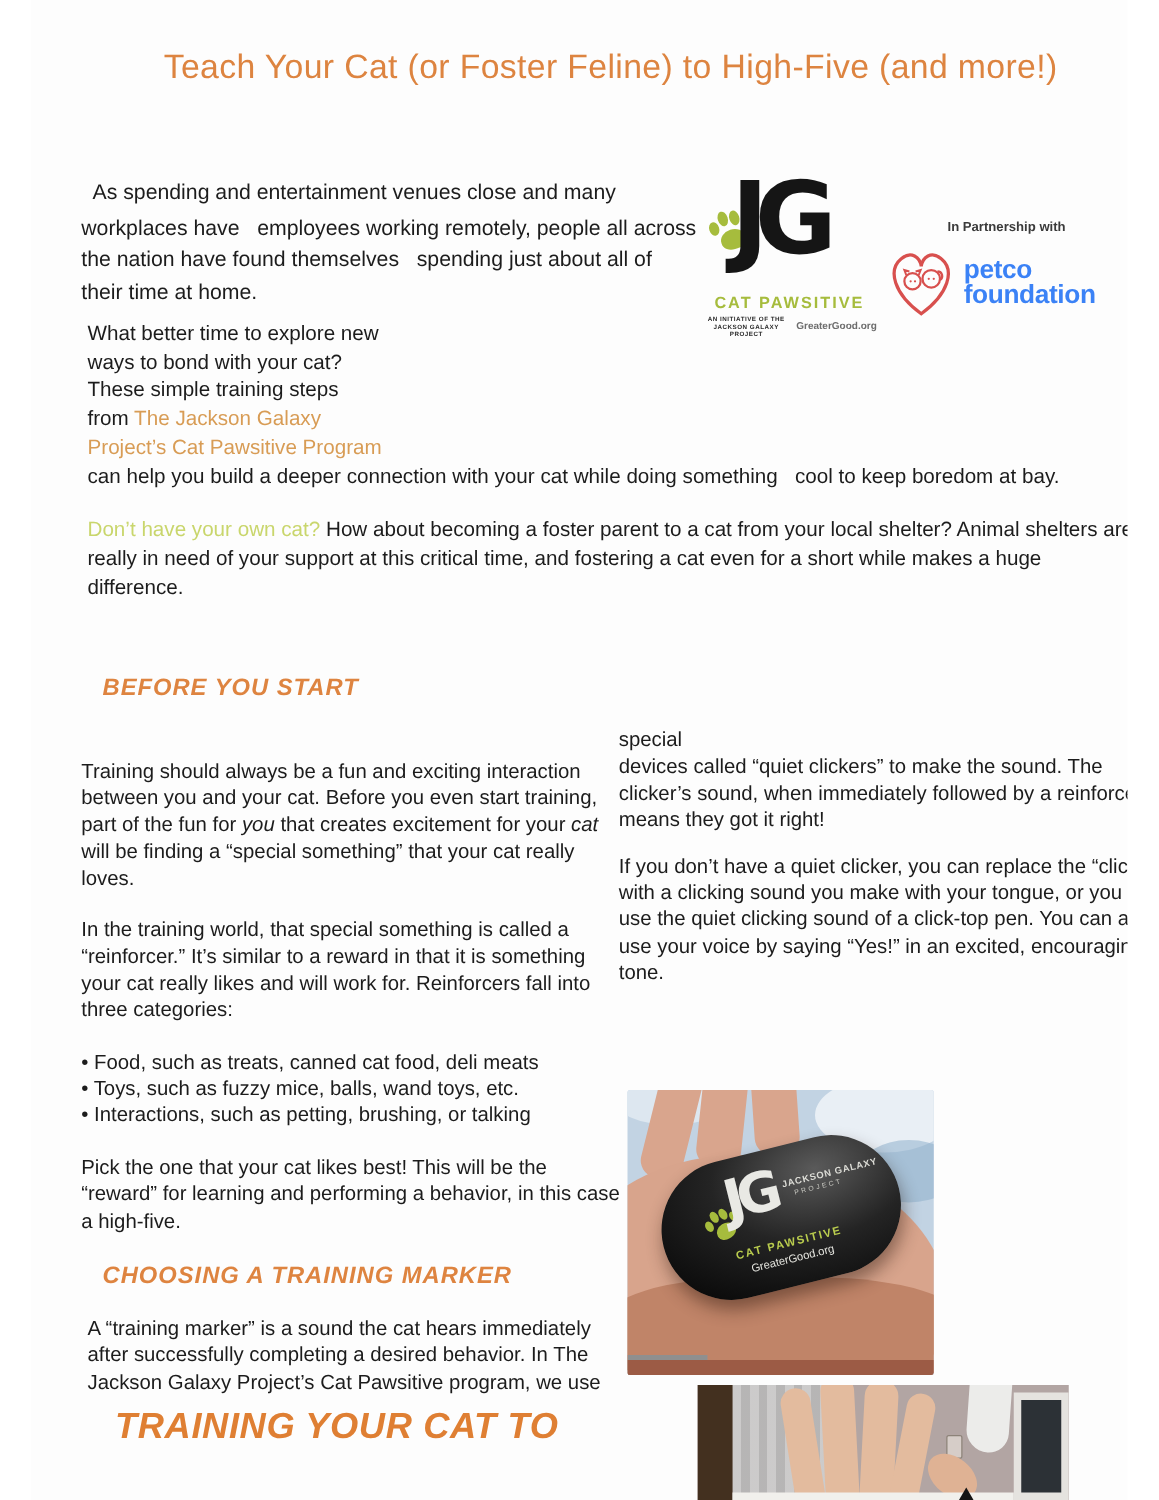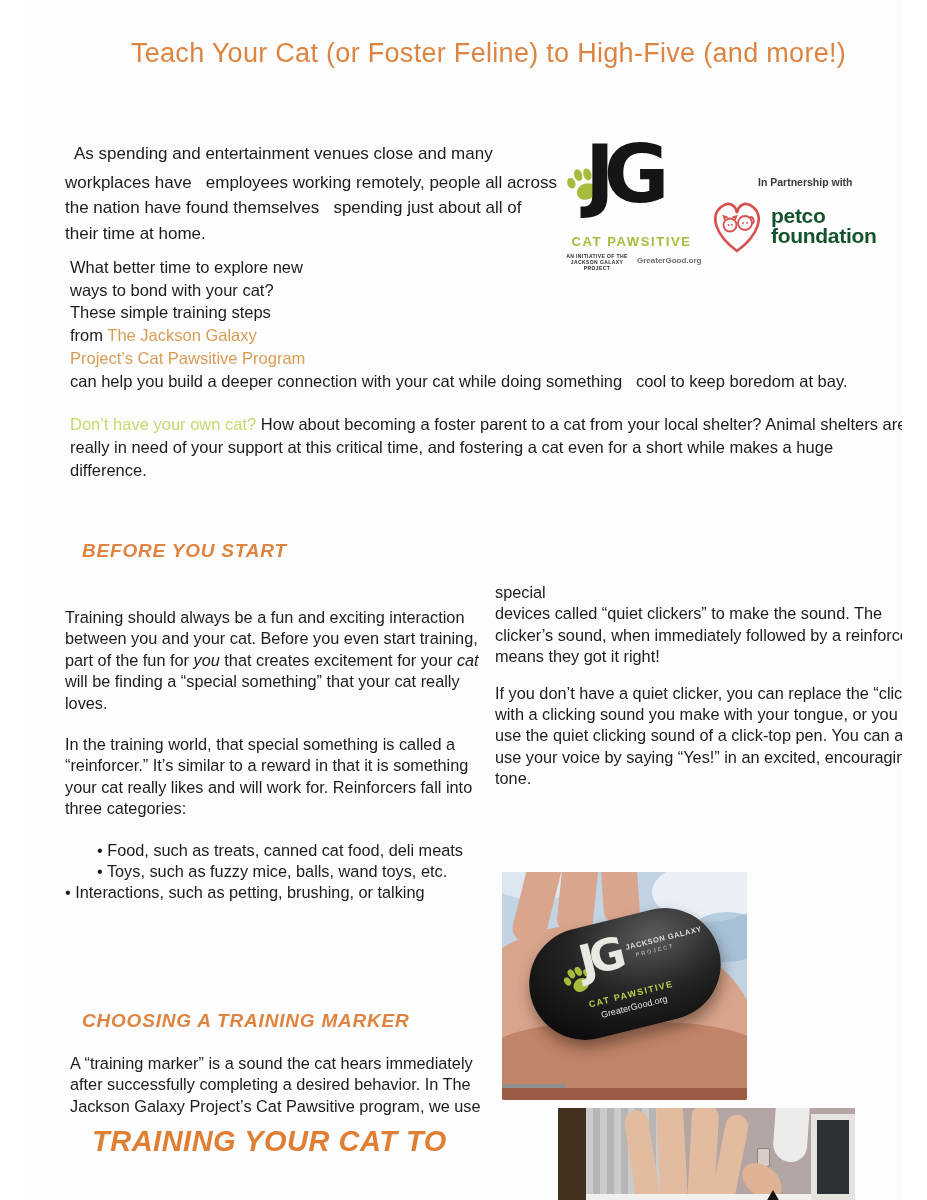--- a/index.html
+++ b/index.html
@@ -28,21 +28,21 @@
 
   
   .intro { left:40px; top:141px; width:505px; font-size:17px; line-height:25.5px; }
   .intro div:first-child { padding-left:9px; margin-bottom:3px; }
   .bond { left:45px; top:256px; width:870px; font-size:16.5px; line-height:22.7px; }
   .link { color:#d89c55; cursor:pointer; }
   .foster { left:45px; top:413px; width:838px; font-size:16.5px; line-height:23px; }
   .hl-green { color:#c9d66c; }
   .col { font-size:16.3px; line-height:21.4px; }
   .col p { margin-bottom:20px; }
-  .col .tight { margin-bottom:0;margin-left:32px; }
+  .col .tight { margin-bottom:0; }
   .left-col  { left:40px;  top:607px; width:432px; }
   .right-col { left:470px; top:582px; width:448px; }
   .it { font-style:italic; }
 
   
   .jg-logo { left:534px; top:137px; width:145px; height:138px; }
   .jg-mono {
     position:absolute; left:26px; top:-12px;
     font-family:"DejaVu Sans", sans-serif; font-weight:bold;
     font-size:80px; letter-spacing:-11px; color:#151515; line-height:1.25;
@@ -59,21 +59,21 @@
     position:absolute; left:0; top:97px; width:145px; text-align:center;
     color:#a6bc3d; font-weight:bold; font-size:13px; letter-spacing:1.6px;
   }
   .jg-subrow { position:absolute; left:6px; top:116px; width:150px; display:flex; gap:8px; align-items:flex-start; }
   .jg-subleft { width:64px; font-size:5px; font-weight:bold; color:#2a2a2a; text-align:center; line-height:6px; letter-spacing:0.4px; }
   .jg-subright { font-size:8px; color:#6d6d6d; font-weight:bold; padding-top:3px; }
 
   
   .partnership { left:733px; top:176px; font-size:10.5px; color:#3a3a3a; font-weight:bold; }
   .petco { left:684px; top:194px; width:180px; height:64px; display:flex; align-items:center; gap:6px; }
-  .petco-text { font-weight:bold; color:#14532d; font-size:21px; line-height:20px; letter-spacing:-0.3px; }
+  .petco-text { font-weight:bold; color:#3b82f6; font-size:21px; line-height:20px; letter-spacing:-0.3px; }
 
   
   .clicker-photo { left:477px; top:872px; width:245px; height:228px; overflow:hidden; background:#c2d3e3; border-radius:2px; }
   .cp-blob { position:absolute; border-radius:50%; }
   .cp-sky1 { left:150px; top:-10px; width:110px; height:60px; background:#e9eff5; }
   .cp-sky2 { left:185px; top:40px; width:80px; height:50px; background:#8fb0cc; opacity:.55; }
   .cp-sky3 { left:-10px; top:-12px; width:90px; height:40px; background:#dde7f0; }
   .cp-finger { position:absolute; background:#d9a58d; border-radius:14px; }
   .cp-f1 { left:18px; top:-18px; width:34px; height:90px; transform:rotate(14deg); }
   .cp-f2 { left:58px; top:-24px; width:36px; height:86px; transform:rotate(6deg); }
@@ -177,20 +177,21 @@
   </div>
 
   <h2 class="abs sec-heading" style="left:57px; top:540px;">BEFORE YOU START</h2>
 
   <div class="abs col left-col">
     <p><span>Training should always be a fun and exciting interaction between you and your cat. Before you even start training, part of the fun for </span><span class="it">you</span><span> that creates excitement for your </span><span class="it">cat</span><span> will be finding a “special something” that your cat really loves.</span></p>
     <p>In the training world, that special something is called a “reinforcer.” It’s similar to a reward in that it is something your cat really likes and will work for. Reinforcers fall into three categories:</p>
     <div class="tight">• Food, such as treats, canned cat food, deli meats</div>
     <div class="tight">• Toys, such as fuzzy mice, balls, wand toys, etc.</div>
     <div style="margin-bottom:20px;">• Interactions, such as petting, brushing, or talking</div>
+    <p>Pick the one that your cat likes best! This will be the “reward” for learning and performing a behavior, in this case a high-five.</p>
   </div>
 
   <div class="abs col right-col">
     <div>special</div>
     <p style="margin-bottom:15px;">devices called “quiet clickers” to make the sound. The clicker’s sound, when immediately followed by a reinforcer, means they got it right!</p>
     <p>If you don’t have a quiet clicker, you can replace the “click” with a clicking sound you make with your tongue, or you can use the quiet clicking sound of a click-top pen. You can also use your voice by saying “Yes!” in an excited, encouraging tone.</p>
   </div>
 
   <div class="abs clicker-photo">
     <div class="cp-blob cp-sky1"></div>

